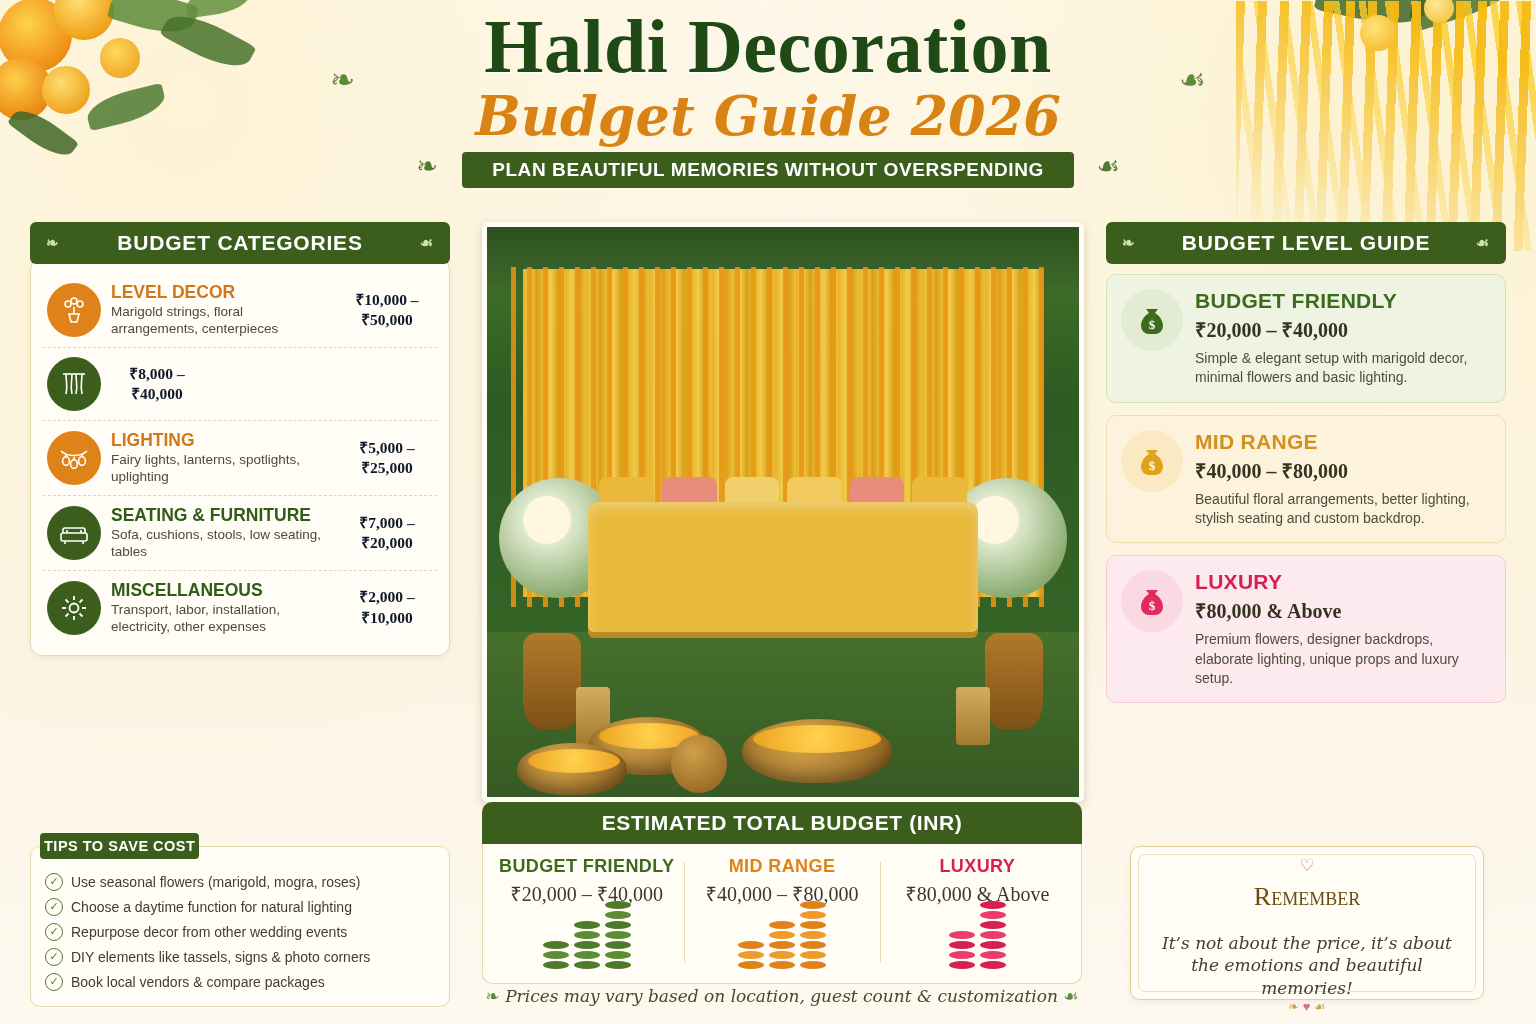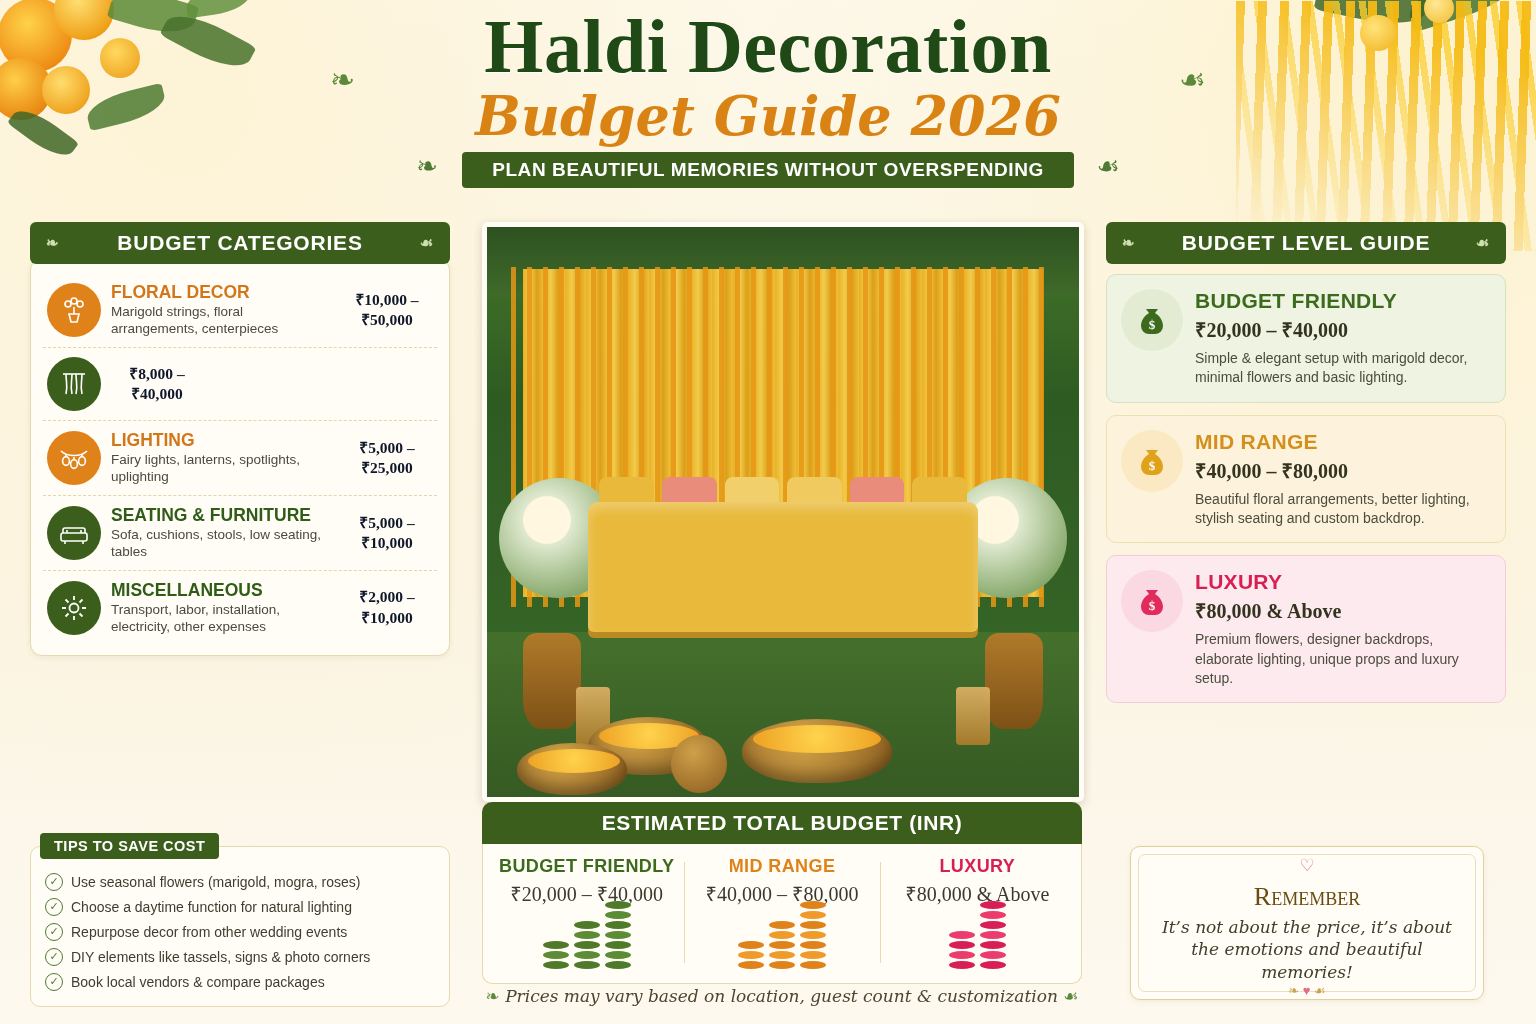--- a/index.html
+++ b/index.html
@@ -82,21 +82,21 @@
   .catdesc{font-size:13.5px;color:#4a4a3f;line-height:1.25;margin-top:2px;}
   .catprice{
     flex:0 0 92px;text-align:center;font-size:15.5px;color:#0f172a;
     font-family:"Liberation Serif", serif;font-weight:bold;line-height:1.3;
   }
 
   
   .tips{position:absolute;left:30px;top:846px;width:420px;}
   .tipshead{
     position:absolute;left:10px;top:-13px;background:#3c5e1c;color:#fff;
-    font-weight:bold;font-size:14.5px;letter-spacing:.5px;padding:5px 14px;border-radius:4px;
+    font-weight:bold;font-size:14.5px;letter-spacing:.5px;padding:5px 4px;border-radius:4px;
   }
   .tipsbody{
     background:#fffdf6;border:1px solid #e6d9ad;border-radius:10px;
     padding:22px 14px 12px;
   }
   .tip{display:flex;align-items:center;gap:8px;font-size:14px;color:#3e3e30;padding:3.5px 0;}
   .chk{
     width:16px;height:16px;border-radius:50%;border:1.6px solid #4e7a33;color:#4e7a33;
     font-size:11px;display:flex;align-items:center;justify-content:center;flex:0 0 16px;
   }
@@ -181,21 +181,21 @@
 
   
   .remember{
     position:absolute;left:1130px;top:846px;width:352px;height:152px;
     background:#fffdf6;border:1.5px solid #e2d09a;border-radius:10px;text-align:center;
     box-shadow:0 2px 6px rgba(120,95,40,.08);
   }
   .remember .inner{position:absolute;inset:7px;border:1px solid #eadfbe;border-radius:7px;}
   .heart{color:#e36b88;font-size:17px;}
   .rtitle{font-family:"Liberation Serif", serif;font-variant:small-caps;font-size:26px;color:#6a4b12;margin-top:6px;}
-  .rtext{font-family:"DejaVu Serif", serif;font-style:italic;font-size:17px;color:#3f3f2c;line-height:1.32;margin-top:4px;}
+  .rtext{font-family:"DejaVu Serif", serif;font-style:italic;font-size:17px;color:#3f3f2c;line-height:1.32;margin-top:20px;}
   .rflor{color:#c9a24a;font-size:13px;}
 </style>
 </head>
 <body>
 
 <div class="page">
 
   <div class="corner tl">
     <div class="mari" style="left:8px;top:18px;width:74px;height:74px;background:radial-gradient(circle at 40% 35%,#ffd24a,#ef8f16 70%,#d97708);"></div>
     <div class="mari" style="left:64px;top:0px;width:60px;height:60px;background:radial-gradient(circle at 40% 35%,#ffdf72,#f0a21a 70%,#d9820a);"></div>
@@ -246,21 +246,21 @@
         <div class="ic orange">
           <svg width="32" height="32" viewBox="0 0 32 32" fill="none" stroke="#fff" stroke-width="1.6">
             <circle cx="16" cy="7" r="3"></circle>
               <circle cx="10" cy="10" r="3"></circle>
               <circle cx="22" cy="10" r="3"></circle>
             <path d="M16 13v7"></path>
               <path d="M11 20h10l-2 8h-6z"></path>
           </svg>
         </div>
         <div class="cattext">
-          <div class="catname o">FLORAL DECOR</div>
+          <div class="catname o">LEVEL DECOR</div>
           <div class="catdesc">Marigold strings, floral arrangements, centerpieces</div>
         </div>
         <div class="catprice">₹10,000 – ₹50,000</div>
       </div>
 
       <div class="catrow">
         <div class="ic green">
           <svg width="32" height="32" viewBox="0 0 32 32" fill="none" stroke="#fff" stroke-width="1.6">
             <path d="M5 6h22"></path>
               <path d="M8 6c0 8 2 12 0 20M14 6c0 8-2 12 0 20"></path>
@@ -292,21 +292,21 @@
           <svg width="32" height="32" viewBox="0 0 32 32" fill="none" stroke="#fff" stroke-width="1.6">
             <path d="M5 16v-3a2 2 0 0 1 2-2h18a2 2 0 0 1 2 2v3"></path>
             <rect x="3" y="16" width="26" height="8" rx="2"></rect>
             <path d="M7 24v3M25 24v3M9 16v-3M23 16v-3"></path>
           </svg>
         </div>
         <div class="cattext">
           <div class="catname g">SEATING &amp; FURNITURE</div>
           <div class="catdesc">Sofa, cushions, stools, low seating, tables</div>
         </div>
-        <div class="catprice">₹5,000 – ₹10,000</div>
+        <div class="catprice">₹7,000 – ₹20,000</div>
       </div>
 
 
       <div class="catrow">
         <div class="ic green">
           <svg width="32" height="32" viewBox="0 0 32 32" fill="none" stroke="#fff" stroke-width="1.8">
             <circle cx="16" cy="16" r="4.5"></circle>
             <path d="M16 4v4M16 24v4M4 16h4M24 16h4M7.5 7.5l3 3M21.5 21.5l3 3M24.5 7.5l-3 3M10.5 21.5l-3 3"></path>
           </svg>
         </div>

